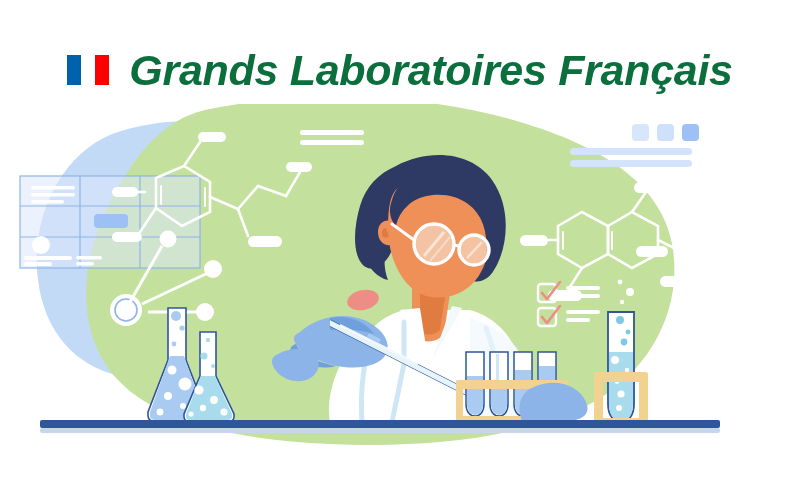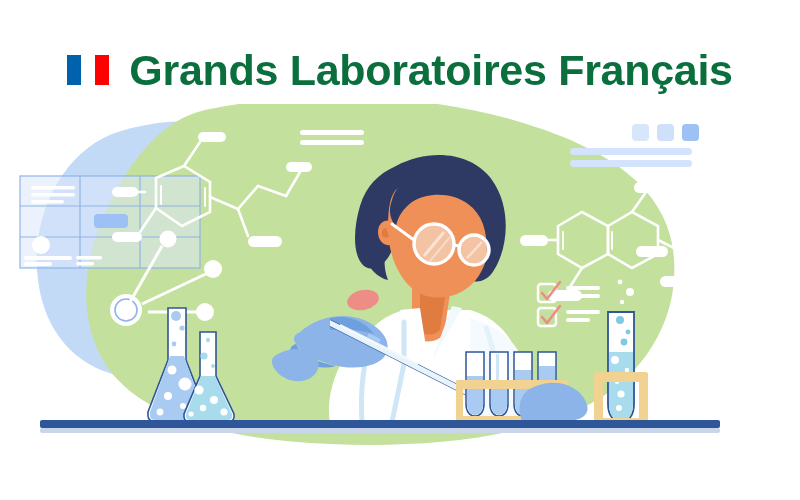--- a/index.html
+++ b/index.html
@@ -2,21 +2,21 @@
 <html><head>
 <meta charset="utf-8">
 <style>
   * { box-sizing: border-box; margin: 0; padding: 0; }
   html, body {
     width: 800px; height: 500px;
     background: #ffffff;
     font-family: "Liberation Sans", sans-serif;
     overflow: hidden;
   }
-  #page { position: relative; width: 776px; height: 500px; background: #fff; }
+  #page { position: relative; width: 776px; height: 500px; background: #fff; font-style: italic; }
 
   
   #header {
     position: absolute; left: 0; top: 36px; width: 800px; height: 68px;
     display: flex; align-items: center; justify-content: center;
   }
   #flag {
     width: 42px; height: 30px; margin-right: 20px; position: relative;
     display: flex; flex-shrink: 0;
   }

